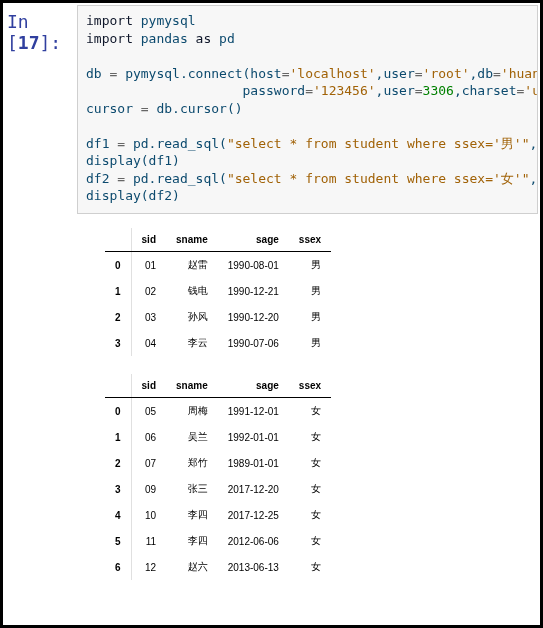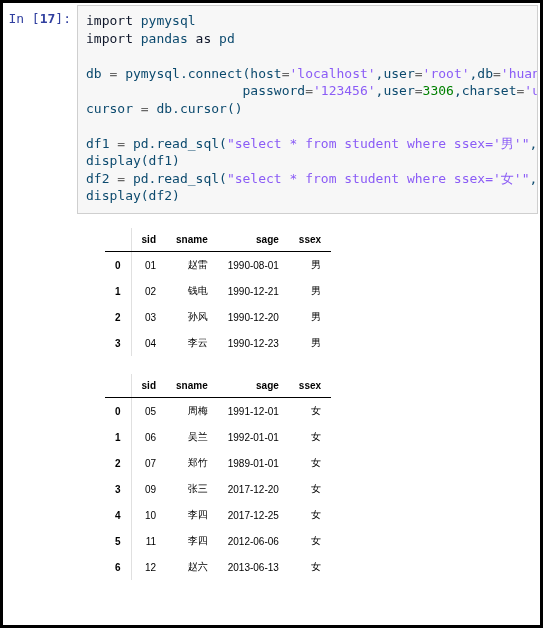--- a/index.html
+++ b/index.html
@@ -17,45 +17,45 @@
     height: 628px;
     padding: 2px 2px 2px 2px;
     overflow: hidden;
   }
   .cell {
     display: flex;
     align-items: stretch;
   }
   .prompt-area {
     flex: 0 0 72px;
-    text-align: right;
+    text-align: left;
     padding: 6px 6px 2px 2px;
     font-family: "Consolas", "Menlo", monospace;
-    font-size: 13px;
+    font-size: 18px;
     color: #303F9F;
   }
   .prompt-area .in-label { color: #303F9F; }
   .prompt-area .bracket { color: #303F9F; }
   .prompt-area .num { font-weight: bold; }
   .code-box {
     flex: 1 1 auto;
     border: 1px solid #cfcfcf;
     background: #f7f7f7;
     padding: 6px 8px 8px 8px;
     overflow-x: auto;
   }
   pre.code {
     margin: 0;
     font-family: "SimSun","NSimSun","Consolas","Menlo",monospace;
     font-size: 13px;
     line-height: 1.35;
     white-space: pre;
   }
   .tok-kw { color: #0f172a; font-weight: normal; }
-  .tok-str { color: #8b5cf6; }
+  .tok-str { color: #a16207; }
   .tok-num { color: #008000; }
   .tok-op { color: #666; }
   .tok-text { color: #0c4a6e; }
 
   .output-area {
     margin: 14px 0 0 100px;
     font-size: 13px;
   }
   table.df {
     border-collapse: collapse;
@@ -137,21 +137,21 @@
             <th>2</th>
             <td>03</td>
             <td>孙风</td>
             <td>1990-12-20</td>
             <td>男</td>
           </tr>
           <tr>
             <th>3</th>
             <td>04</td>
             <td>李云</td>
-            <td>1990-12-23</td>
+            <td>1990-07-06</td>
             <td>男</td>
           </tr>
         </tbody>
     </table>
 
     <table class="df">
       <thead>
         <tr>
           <th class="idx-head"></th>
           <th>sid</th>

